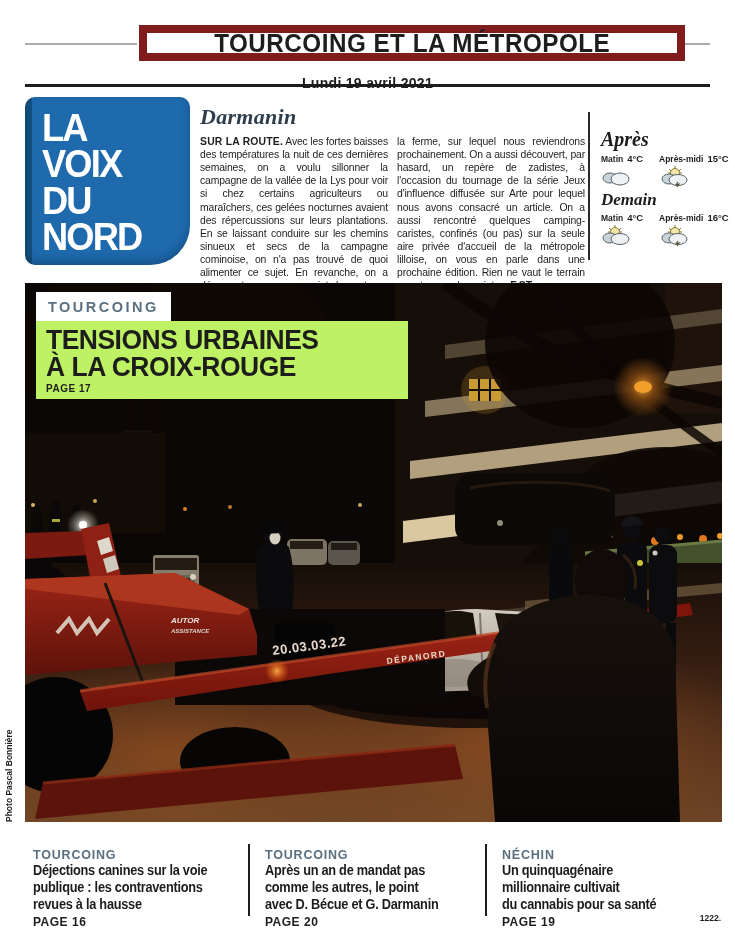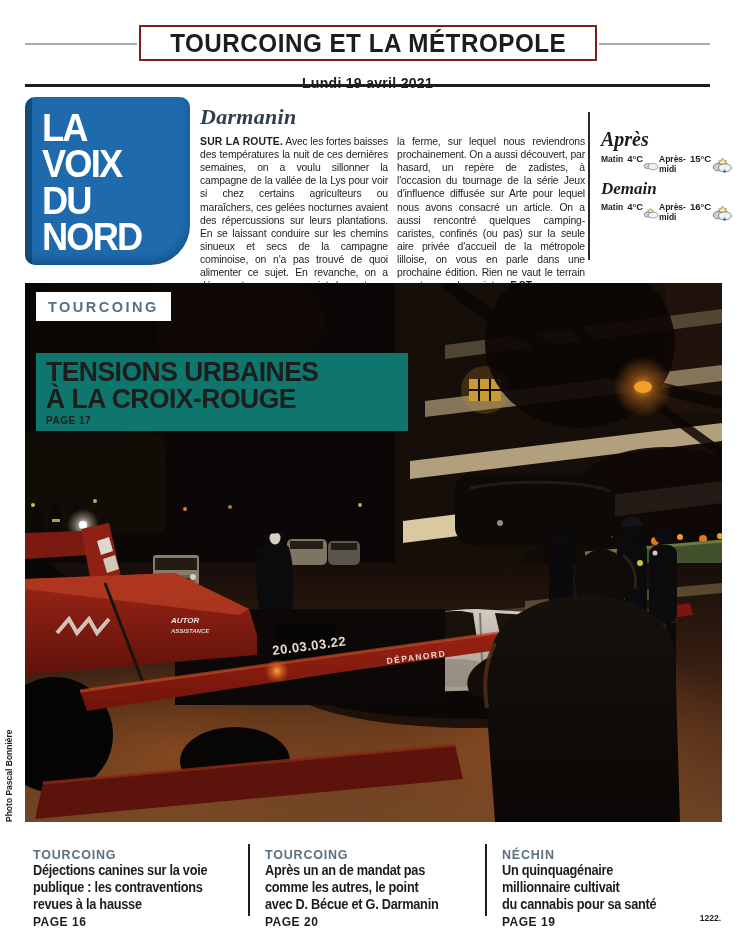--- a/index.html
+++ b/index.html
@@ -1,19 +1,19 @@
 <!DOCTYPE html>
 <html><head>
 <meta charset="utf-8">
 <style>
   html,body{margin:0;padding:0;background:#ffffff;}
   #page{position:relative;width:735px;height:932px;background:#ffffff;overflow:hidden;
         font-family:"Liberation Sans",sans-serif;color:#1d1d1b;}
   
-  .mast-box{position:absolute;left:139px;top:25px;width:458px;height:36px;border:2px solid #7f1d1d;
+  .mast-box{position:absolute;left:139px;top:25px;width:546px;height:36px;border:8px solid #7f1d1d;
             background:#fff;display:flex;align-items:center;justify-content:center;box-sizing:border-box;}
   .mast-title{font-size:25px;font-weight:bold;letter-spacing:.5px;white-space:nowrap;
               transform:scaleX(.97);transform-origin:50% 50%;}
   .mast-line{position:absolute;top:43px;height:2px;background:#ababab;}
   .mast-line.l{left:25px;width:112px;} .mast-line.r{left:599px;width:111px;}
   .dateline{position:absolute;left:0;top:66px;width:735px;text-align:center;
             font-size:14px;font-weight:bold;letter-spacing:.3px;margin-top:9px;}
   .thick-rule{position:absolute;left:25px;top:84px;width:685px;height:3px;background:#1d1d1b;}
   
   .logo{position:absolute;left:25px;top:97px;width:165px;height:168px;
@@ -28,35 +28,35 @@
   .bonjour-title{font-family:"Liberation Serif",serif;font-style:italic;font-weight:bold;
                  font-size:22px;color:#2f3e4e;letter-spacing:.3px;}
   .bonjour-cols{display:flex;gap:9px;margin-top:5px;}
   .bonjour-col{width:188px;font-size:10.4px;line-height:1.26;text-align:justify;letter-spacing:-.15px;}
   .bonjour-col b{letter-spacing:.2px;}
   
   .meteo-sep{position:absolute;left:588px;top:112px;width:2px;height:148px;background:#2a2a2a;}
   .meteo{position:absolute;left:601px;top:128px;width:132px;}
   .meteo-title{font-family:"Liberation Serif",serif;font-style:italic;font-weight:bold;font-size:20px;}
   .m-row{display:flex;margin-top:2px;}
-  .m-cell{display:flex;flex-direction:row;}
+  .m-cell{display:flex;flex-direction:column;}
   .m-cell.c1{width:58px;} .m-cell.c2{width:74px;}
   .m-labels{display:flex;align-items:baseline;gap:4px;}
   .m-label{font-size:8.5px;font-weight:bold;}
   .m-temp{font-size:9.5px;font-weight:bold;}
   .wicon{width:30px;height:22px;margin-top:1px;}
   .meteo-sub{font-family:"Liberation Serif",serif;font-style:italic;font-weight:bold;font-size:17px;margin-top:3px;}
   
   .photo-wrap{position:absolute;left:25px;top:283px;width:697px;height:539px;background:#0b0706;}
   .photo-svg{position:absolute;left:0;top:0;width:697px;height:539px;display:block;}
   .kicker-box{position:absolute;left:11px;top:9px;height:29px;background:#fff;display:flex;
               align-items:center;padding:0 12px;}
   .kicker-text{font-size:14.5px;font-weight:bold;letter-spacing:2.5px;color:#5a7080;}
-  .headline-box{position:absolute;left:11px;top:38px;width:372px;background:#0f766e;
-                padding:6px 10px 5px 10px;box-sizing:border-box;margin-top:32px;}
+  .headline-box{position:absolute;left:11px;top:38px;width:372px;background:#bef264;
+                padding:6px 10px 5px 10px;box-sizing:border-box;}
   .headline-line{font-size:27px;font-weight:bold;letter-spacing:-.5px;line-height:1.0;
                  white-space:nowrap;transform:scaleX(.98);transform-origin:0 50%;}
   .page-ref-main{font-size:10px;font-weight:bold;letter-spacing:.5px;margin-top:2px;}
   .photo-credit{position:absolute;left:4px;top:682px;height:140px;width:14px;
                 writing-mode:vertical-rl;transform:rotate(180deg);
                 font-size:8.5px;font-weight:bold;color:#1d1d1b;white-space:nowrap;}
   
   .teasers{position:absolute;left:25px;top:840px;width:697px;height:82px;display:flex;}
   .teaser{box-sizing:border-box;padding:8px 6px 0 8px;}
   .teaser.t1{width:223px;} .teaser.t2{width:235px;padding-left:15px;} .teaser.t3{width:221px;padding-left:15px;}

